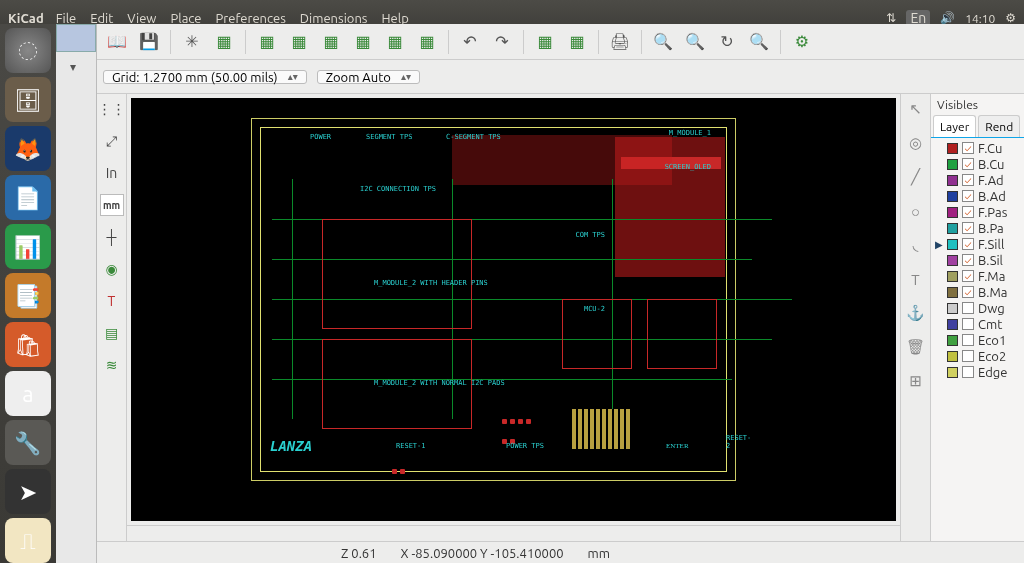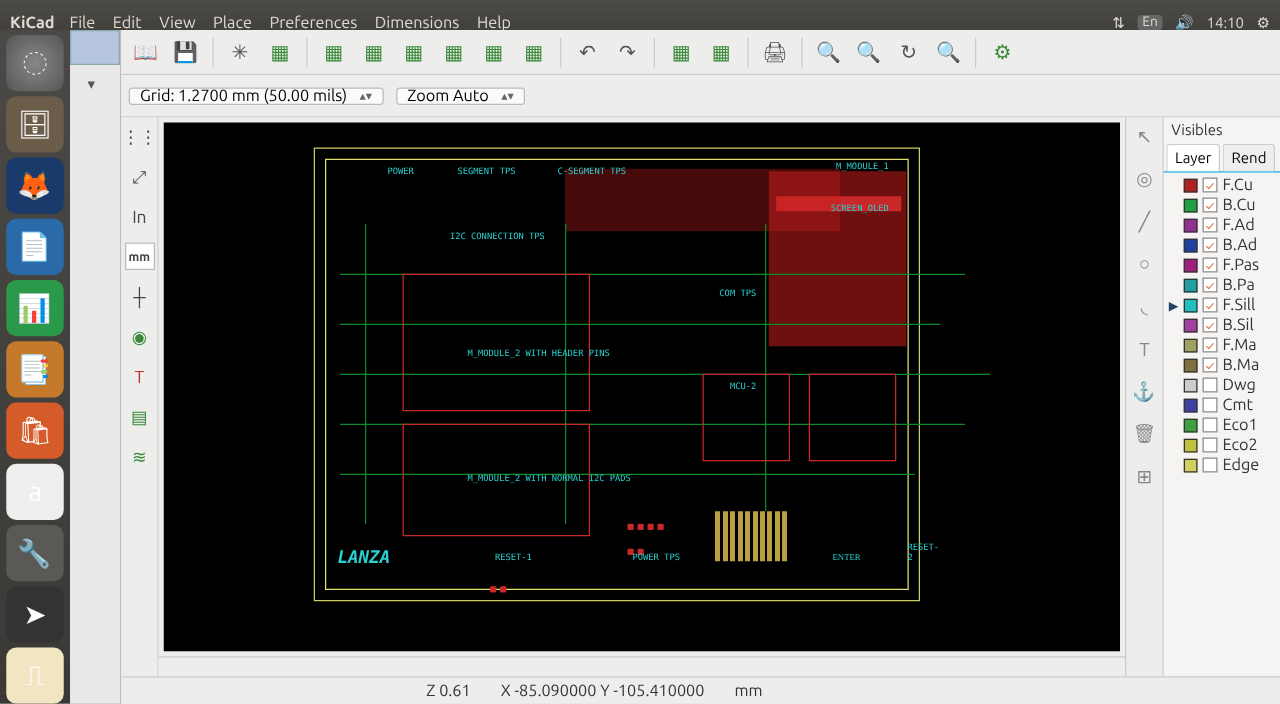--- a/index.html
+++ b/index.html
@@ -4,21 +4,21 @@
 <style>
 * { margin: 0; padding: 0; box-sizing: border-box; font-family: Ubuntu, "Segoe UI", sans-serif; font-size: 13px; }
 body { width: 1024px; height: 563px; background: #f2f1f0; overflow: hidden; position: relative; }
 
 
 .menubar { height: 36px; background: linear-gradient(#4c4b46, #3c3b37); color: #dfdbd2; display: flex; align-items: center; padding: 0 8px; }
 .menubar .appname { font-weight: bold; margin-right: 12px; }
 .menubar .menu-item { margin-right: 14px; cursor: pointer; }
 .menubar .spacer { flex: 1; }
 .menubar .sys { margin-left: 10px; font-size: 12px; }
-.menubar .badge { background:#666; border-radius:3px; padding:0 4px; font-size:11px;}
+.menubar .badge { background:#666; border-radius:3px; padding:0 4px; font-size:14px;}
 
 
 .launcher { position: absolute; left: 0; top: 24px; bottom: 0; width: 56px; background: linear-gradient(#4a4945,#3a3935); display:flex; flex-direction:column; align-items:center; padding-top:4px; gap:4px;}
 .launcher .licon { width: 46px; height: 46px; border-radius: 8px; display:flex; align-items:center; justify-content:center; font-size:22px; color:#fff; }
 .li-dash{background:radial-gradient(circle,#888,#555);}
 .li-files{background:#6b5d4a;}
 .li-ff{background:#1a3a6b;}
 .li-writer{background:#2a6aa8;}
 .li-calc{background:#2a9a4a;}
 .li-impress{background:#c47a2a;}

